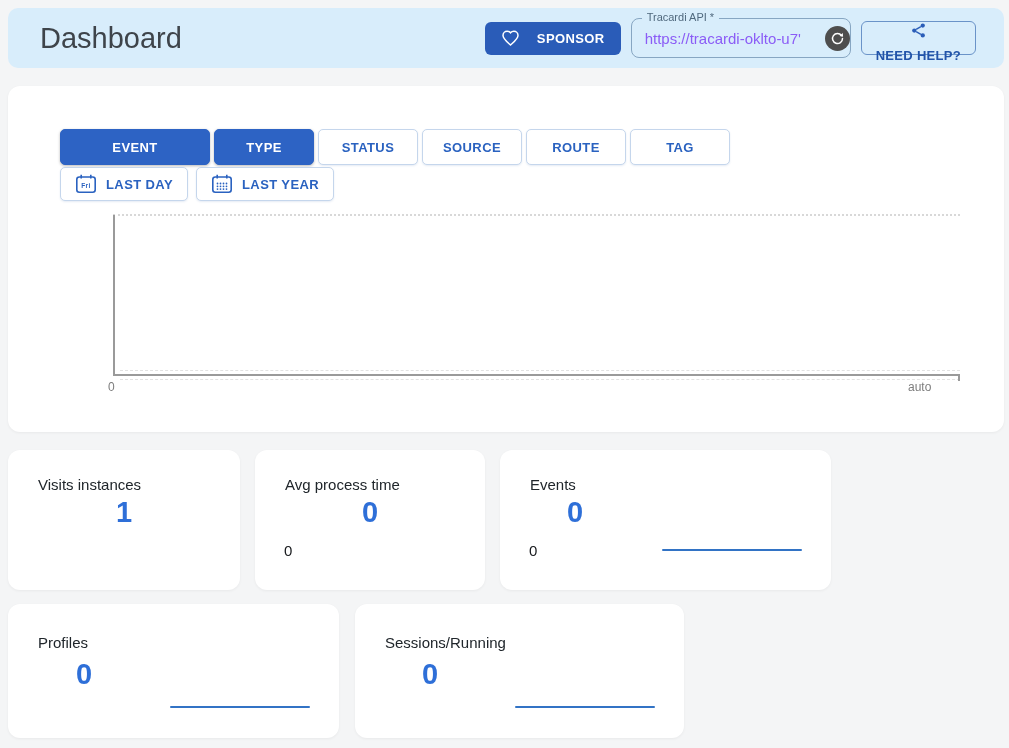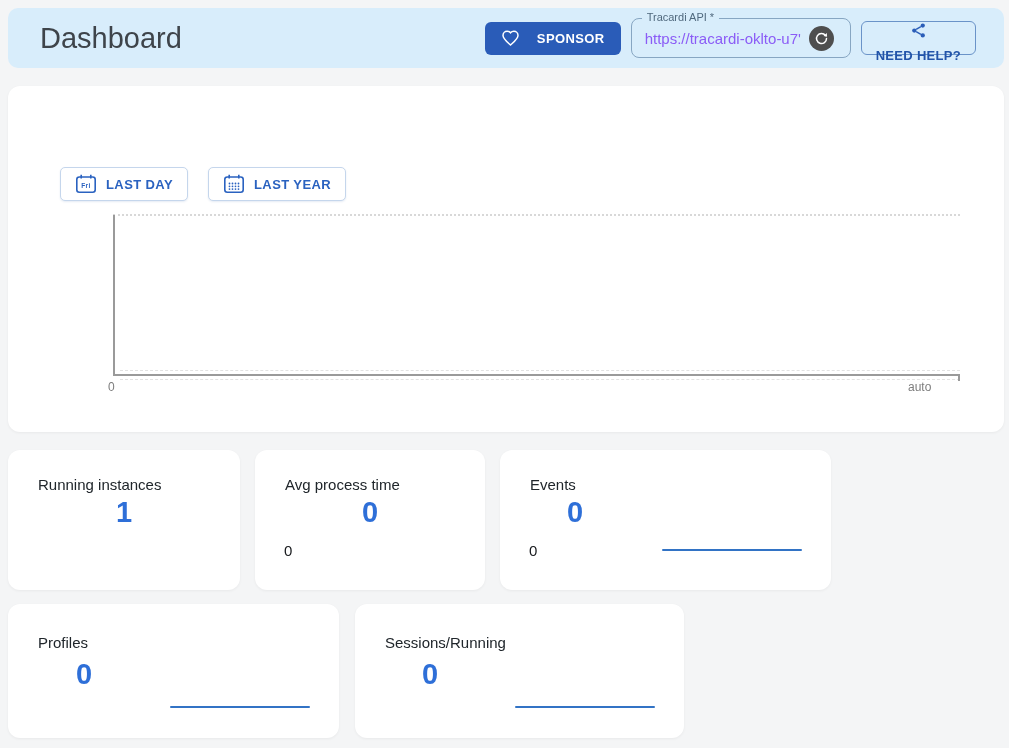--- a/index.html
+++ b/index.html
@@ -30,21 +30,21 @@
   .sponsor-btn{
     height:33px;padding:0 16px;
     background:#2a5cb8;border:none;border-radius:6px;
     color:#fff;font-size:13px;font-weight:700;letter-spacing:.4px;
     display:flex;align-items:center;gap:17px;cursor:pointer;
     font-family:inherit;
   }
   .api-field{
     position:relative;width:218px;height:38px;
     border:1px solid #87a6c2;border-radius:8px;
-    display:flex;align-items:center;
+    display:flex;align-items:center;justify-content:space-between;
   }
   .api-label{
     position:absolute;top:-8px;left:10px;
     font-size:11px;color:#50697e;
     background:#d8edfb;padding:0 5px;line-height:13px;
   }
   .api-input{
     border:none;background:transparent;outline:none;
     margin-left:11px;width:160px;
     font-size:15px;color:#8b5cf6;font-family:inherit;
@@ -68,21 +68,21 @@
   
   .card{
     background:#fff;border-radius:12px;
     box-shadow:0 1px 3px rgba(0,0,0,.05);
   }
   .chart-card{left:8px;top:86px;width:996px;height:346px;}
 
   
   .filter-row{position:absolute;left:52px;display:flex;gap:4px;}
   .row-groups{top:43px;}
-  .row-ranges{top:81px;gap:20px;}
+  .row-ranges{top:81px;gap:8px;}
   .btn-filter{
     height:36px;border-radius:5px;
     font-size:13px;font-weight:700;letter-spacing:.4px;
     display:flex;align-items:center;justify-content:center;
     cursor:pointer;font-family:inherit;
     background:#fff;color:#2a62c0;border:1px solid #c5d6ec;
     box-shadow:0 1px 2px rgba(70,110,180,.14);
   }
   .btn-filter.active{
     background:#2d63c4;color:#fff;border:1px solid #2d63c4;
@@ -165,20 +165,28 @@
         </svg>
       </span>
       <span>NEED HELP?</span>
     </button>
 
   </div>
 </header>
 
 <section class="abs card chart-card">
 
+  <div class="filter-row row-groups">
+    <button class="btn-filter w150 active">EVENT</button>
+    <button class="btn-filter w100 active">TYPE</button>
+    <button class="btn-filter w100">STATUS</button>
+    <button class="btn-filter w100">SOURCE</button>
+    <button class="btn-filter w100">ROUTE</button>
+    <button class="btn-filter w100">TAG</button>
+  </div>
 
   <div class="filter-row row-ranges">
     <button class="btn-range">
       <svg width="22" height="20" viewBox="0 0 22 20">
         <rect x="1.8" y="3" width="18.4" height="15.2" rx="2.5" fill="none" stroke="currentColor" stroke-width="1.6"></rect>
         <line x1="6.2" y1="0.8" x2="6.2" y2="4.6" stroke="currentColor" stroke-width="1.6"></line>
         <line x1="15.8" y1="0.8" x2="15.8" y2="4.6" stroke="currentColor" stroke-width="1.6"></line>
         <text x="11" y="13.8" text-anchor="middle" font-size="6.5" font-family="Liberation Sans, sans-serif" fill="currentColor">Fri</text>
       </svg>
       <span>LAST DAY</span>
@@ -213,21 +221,21 @@
     <div class="abs axis-x-dash-above"></div>
     <div class="abs axis-x"></div>
     <div class="abs axis-x-dash-below"></div>
     <div class="abs axis-x-endtick"></div>
     <div class="abs axis-label axis-label-left">0</div>
     <div class="abs axis-label axis-label-right">auto</div>
   </div>
 </section>
 
 <div class="card stat-card" style="left:8px;top:450px;width:232px;height:140px">
-  <div class="stat-label">Running instances</div>
+  <div class="stat-label">Visits instances</div>
   <div class="stat-value" style="left:0;width:232px">1</div>
 </div>
 
 <div class="card stat-card" style="left:255px;top:450px;width:230px;height:140px">
   <div class="stat-label">Avg process time</div>
   <div class="stat-value" style="left:0;width:230px">0</div>
   <div class="stat-sub">0</div>
 </div>
 
 <div class="card stat-card" style="left:500px;top:450px;width:331px;height:140px">

